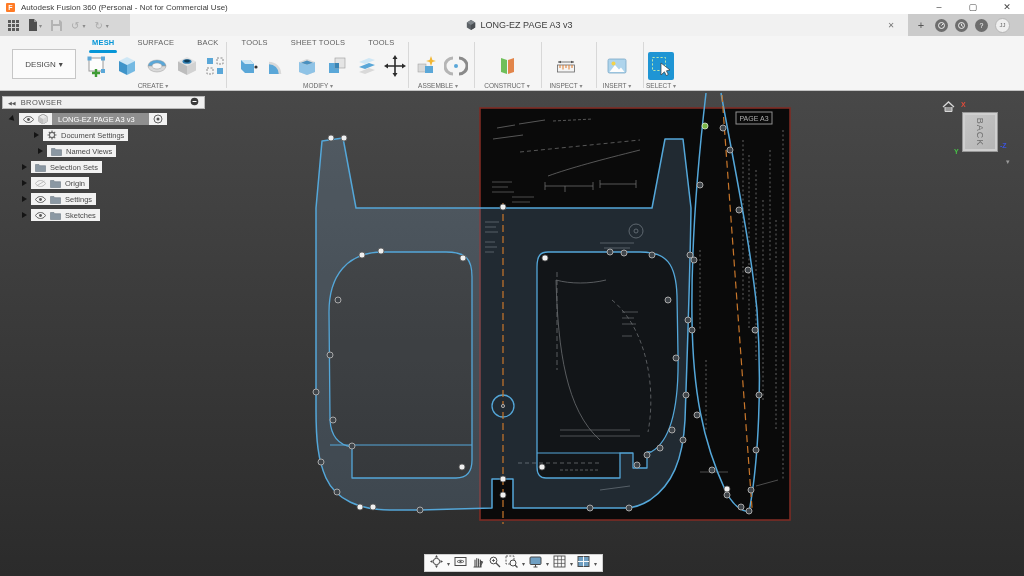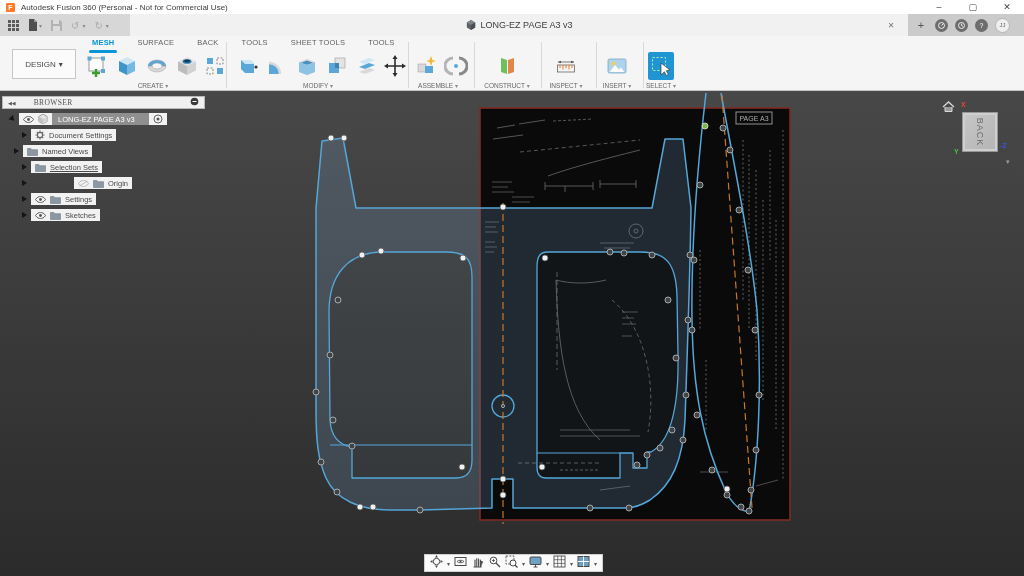--- a/index.html
+++ b/index.html
@@ -44,21 +44,21 @@
   .glabel .c{font-size:6px;color:#888;}
   .rsep{position:absolute;top:6px;height:46px;width:1px;background:#d8d8d8;}
 
   
   .canvas{position:absolute;left:0;top:91px;width:1024px;height:485px;background:linear-gradient(#484848,#2b2b2b);}
   .canvas svg.scene{position:absolute;left:0;top:0;}
 
   
   .browser{position:absolute;left:2px;top:5px;width:203px;font-size:7.5px;color:#4a4a4a;}
   .bheader{height:13px;background:#f0f0f0;display:flex;align-items:center;padding:0 5px;border:1px solid #b9b9b9;}
-  .bheader .btitle{margin-left:18px;letter-spacing:.4px;color:#555;font-family:Liberation Serif, serif;}
+  .bheader .btitle{margin-left:5px;letter-spacing:.4px;color:#555;}
   .bheader .collapse{font-size:5px;color:#555;}
   .bheader .hcirc{margin-left:auto;}
   .brow{display:flex;align-items:center;height:12px;margin-top:4px;}
   .tri{width:0;height:0;border-top:3.5px solid transparent;border-bottom:3.5px solid transparent;border-left:5px solid #141414;margin-right:4px;}
   .tri.exp{transform:rotate(45deg);}
   .chip{background:#f2f2f2;height:12px;display:inline-flex;align-items:center;padding:0 4px;gap:4px;}
   .chip .sel{background:#8f8f8f;color:#fff;padding:0 14px 0 6px;height:12px;display:flex;align-items:center;}
   .chip .lbl{white-space:nowrap;}
 
   
@@ -522,54 +522,54 @@
               <polygon points="11,3 6,6 6,12 11,9" fill="#d4d4d4"></polygon>
             </svg>
           <span class="sel">LONG-EZ PAGE A3 v3</span>
           <svg width="10" height="10" viewBox="0 0 10 10">
               <circle cx="5" cy="5" r="4" fill="none" stroke="#555" stroke-width="0.9"></circle>
               <circle cx="5" cy="5" r="1.5" fill="#555"></circle>
             </svg>
         </span>
       </div>
 
-      <div class="brow" style="margin-left:20px;">
+      <div class="brow" style="margin-left:32px;">
         <span class="tri"></span>
         <span class="chip">
           <svg width="10" height="10" viewBox="0 0 10 10">
               <circle cx="5" cy="5" r="2.6" fill="none" stroke="#666" stroke-width="1.1"></circle>
               <g stroke="#666" stroke-width="1.1">
                 <path d="M5,0.5 V2 M5,8 V9.5 M0.5,5 H2 M8,5 H9.5 M1.8,1.8 L2.9,2.9 M7.1,7.1 L8.2,8.2 M8.2,1.8 L7.1,2.9 M2.9,7.1 L1.8,8.2"></path>
               </g>
             </svg>
           <span class="lbl">Document Settings</span>
         </span>
       </div>
 
-      <div class="brow" style="margin-left:12px;text-align:center;">
+      <div class="brow" style="margin-left:36px;text-align:center;">
         <span class="tri"></span>
         <span class="chip">
           <svg width="11" height="9" viewBox="0 0 11 9">
               <path d="M0.5,1.5 h3.4 l1,1.2 h5.6 v5.8 h-10 z" fill="#8b98a3" stroke="#6e7a84" stroke-width="0.6"></path>
             </svg>
           <span class="lbl">Named Views</span>
         </span>
       </div>
 
-      <div class="brow" style="margin-left:20px;text-decoration:underline;">
+      <div class="brow" style="margin-left:20px;">
         <span class="tri"></span>
         <span class="chip">
           <svg width="11" height="9" viewBox="0 0 11 9">
               <path d="M0.5,1.5 h3.4 l1,1.2 h5.6 v5.8 h-10 z" fill="#8b98a3" stroke="#6e7a84" stroke-width="0.6"></path>
             </svg>
           <span class="lbl">Selection Sets</span>
         </span>
       </div>
 
-      <div class="brow" style="margin-left:20px;gap:43px;">
+      <div class="brow" style="margin-left:20px;">
         <span class="tri"></span>
         <span class="chip">
           <svg width="11" height="7" viewBox="0 0 11 7">
               <path d="M0.5,3.5 C2,1 4,0.5 5.5,0.5 C7,0.5 9,1 10.5,3.5 C9,6 7,6.5 5.5,6.5 C4,6.5 2,6 0.5,3.5 Z" fill="none" stroke="#b5b5b5" stroke-width="0.9"></path>
               <path d="M1.5,6 L9.5,1" stroke="#b5b5b5" stroke-width="0.9"></path>
             </svg>
           <svg width="11" height="9" viewBox="0 0 11 9">
               <path d="M0.5,1.5 h3.4 l1,1.2 h5.6 v5.8 h-10 z" fill="#8b98a3" stroke="#6e7a84" stroke-width="0.6"></path>
             </svg>
           <span class="lbl">Origin</span>

